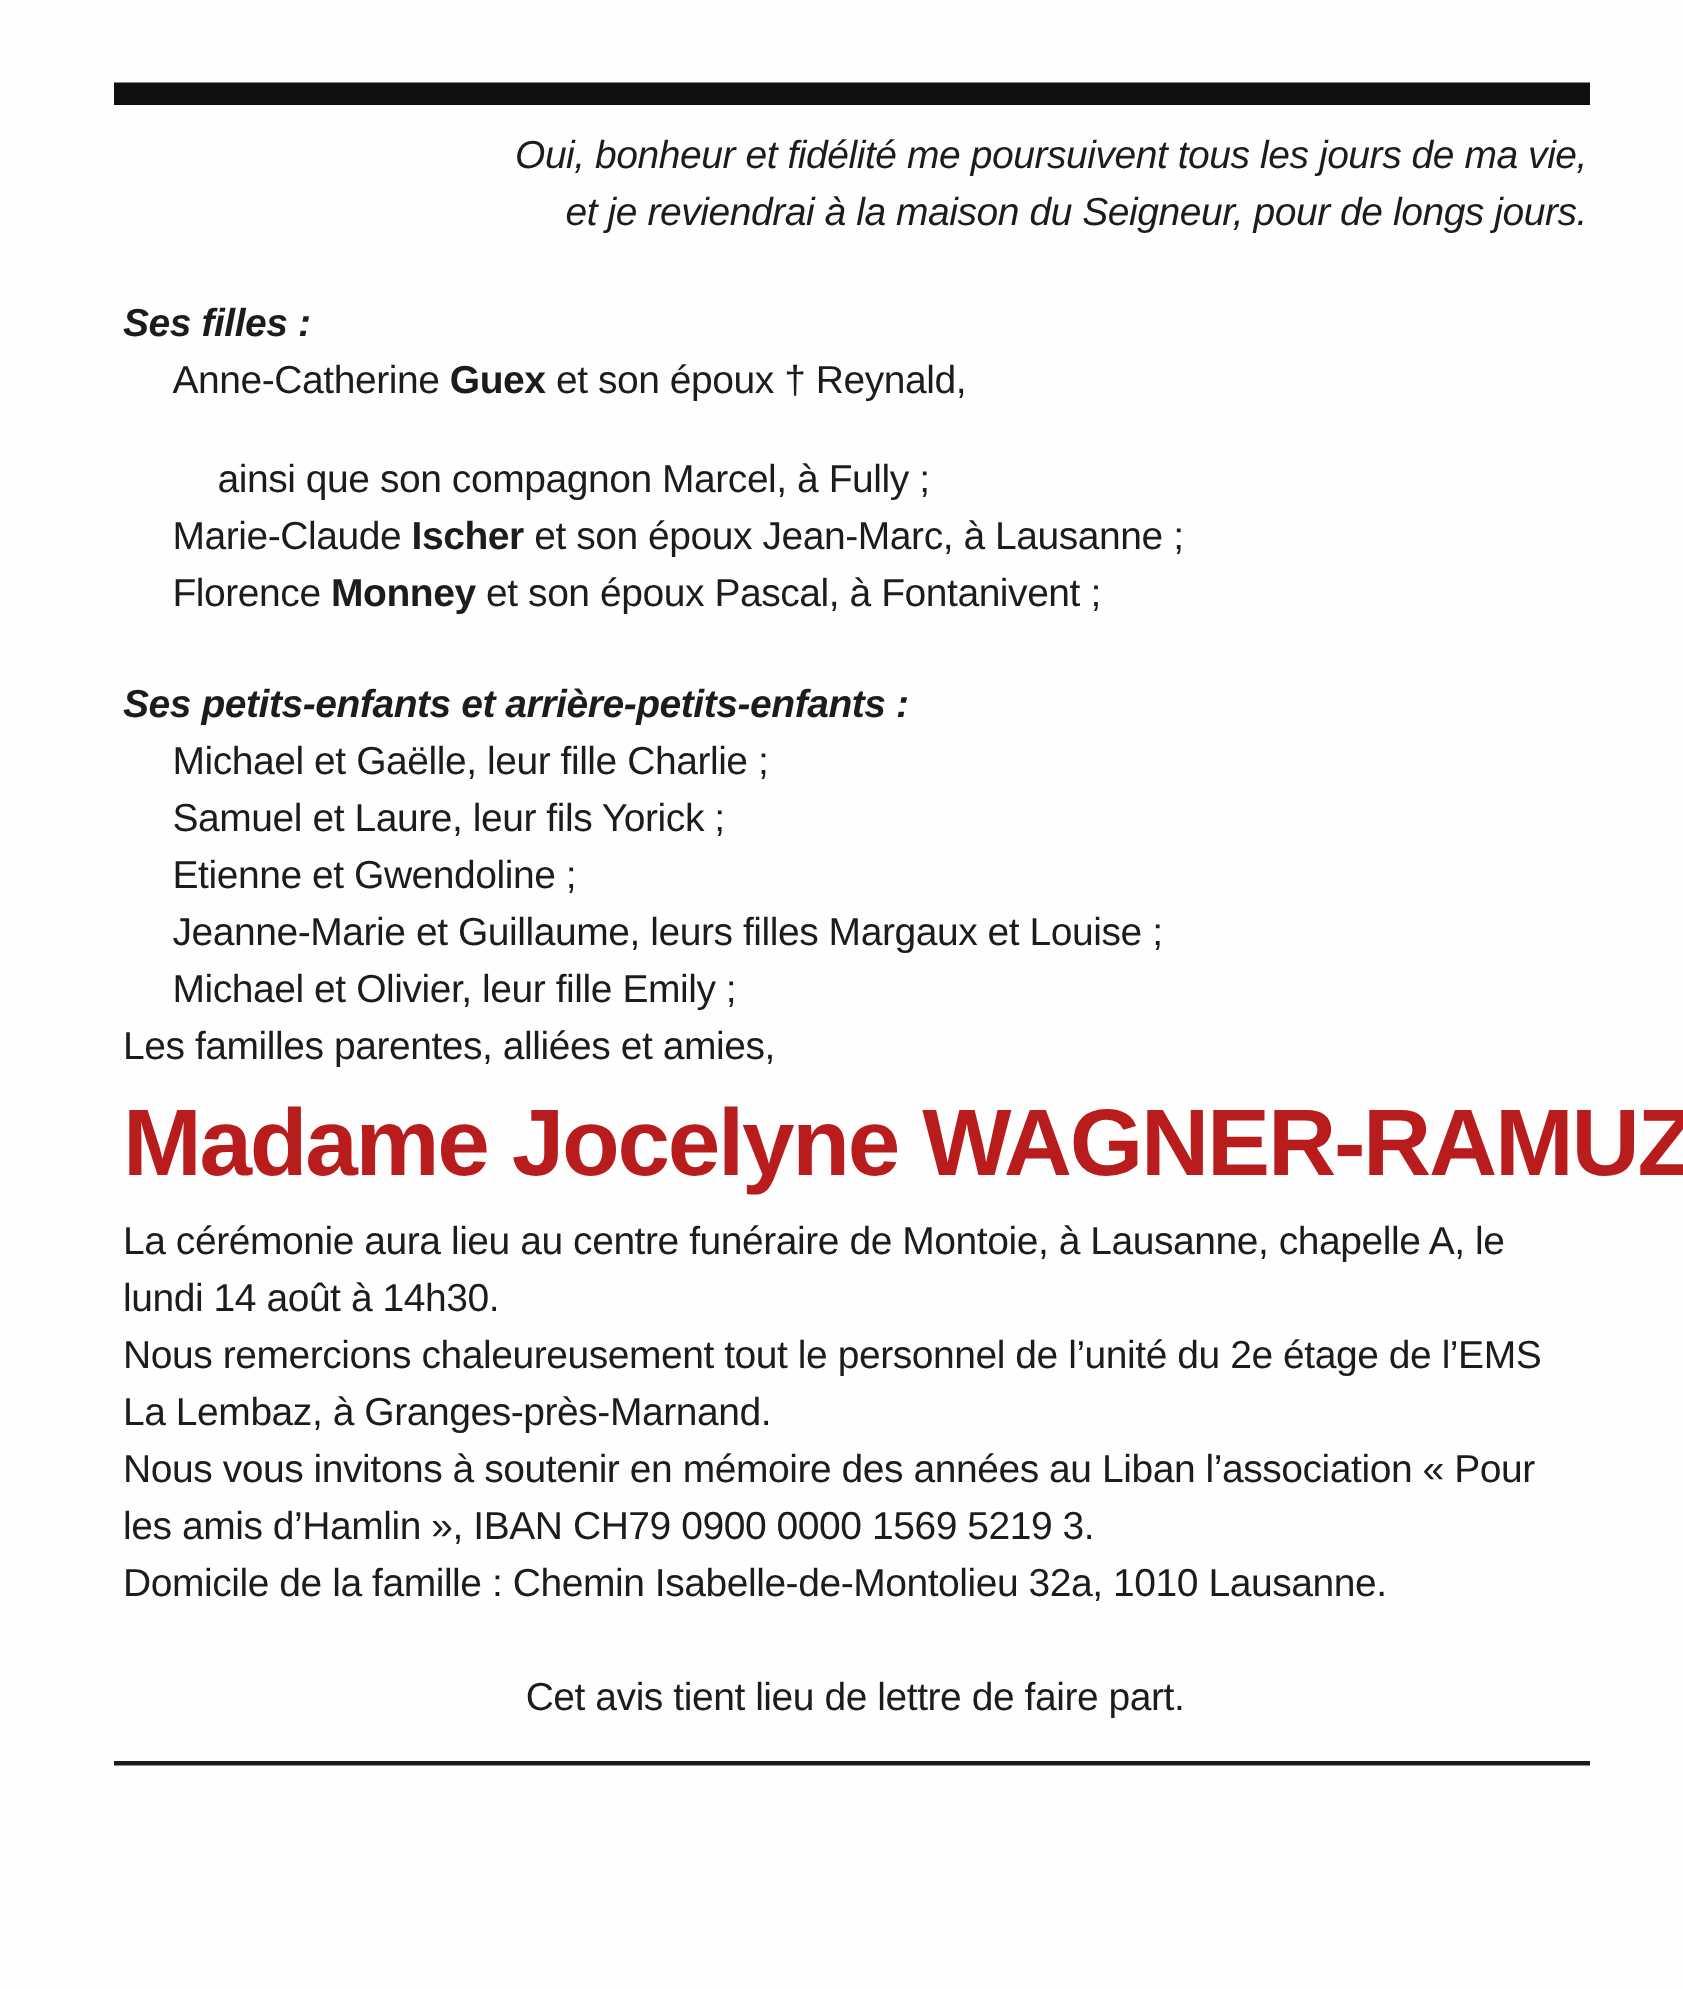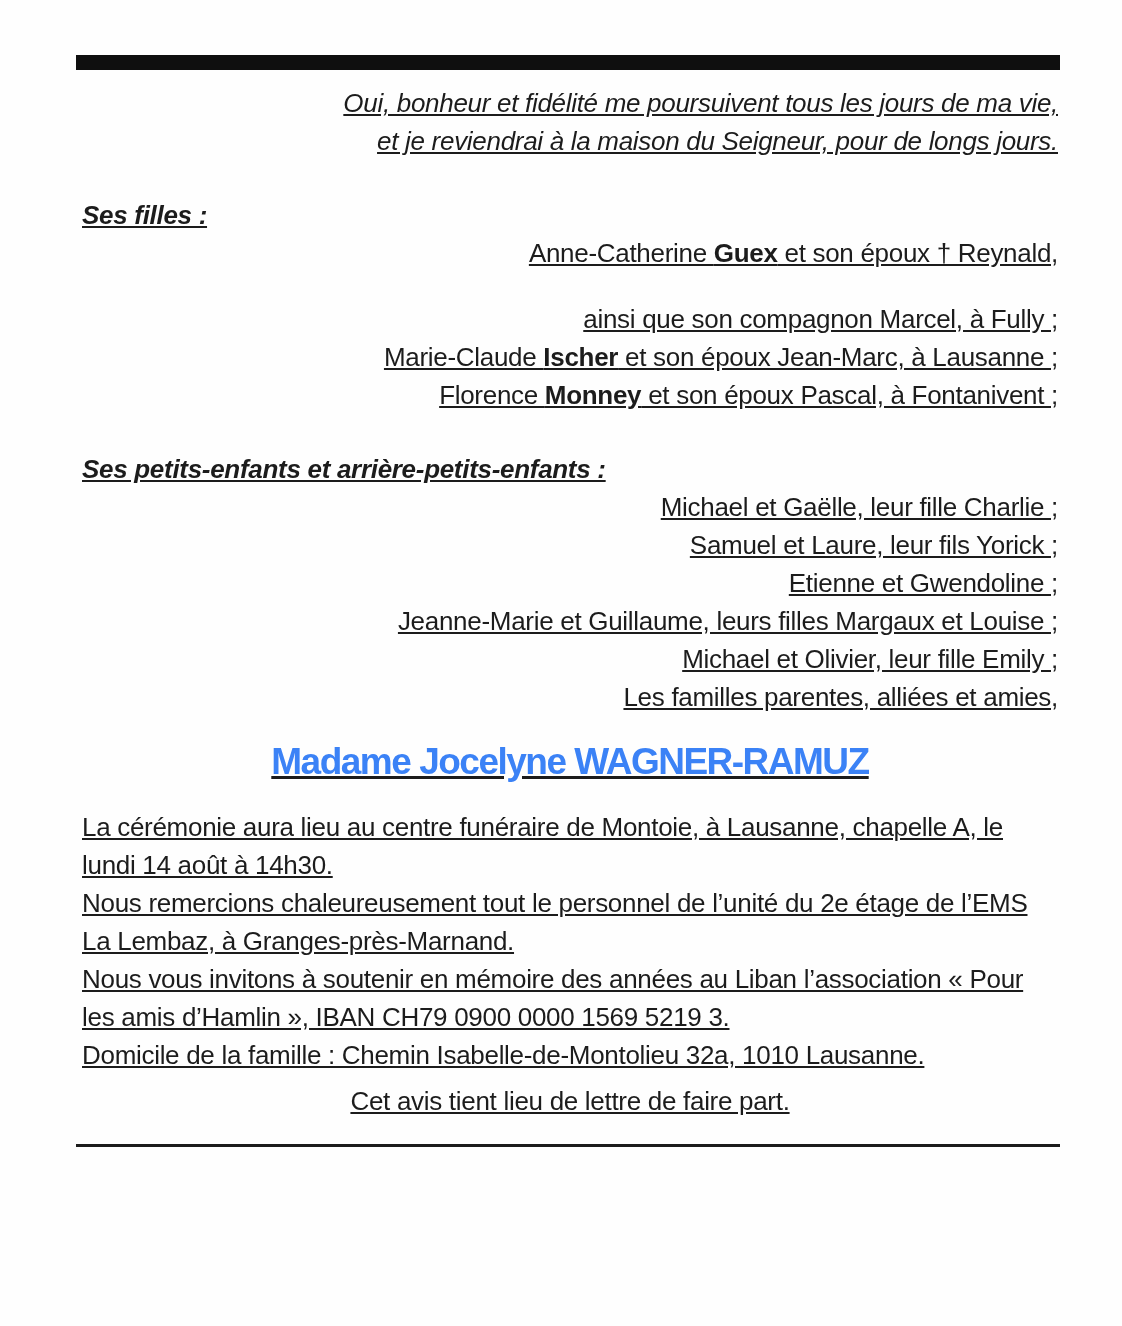--- a/index.html
+++ b/index.html
@@ -13,59 +13,58 @@
     height: 1326px;
     box-sizing: border-box;
     padding: 55px 64px 0 82px;
     background: #fefefe;
     color: #1c1c1c;
     font-family: "Liberation Sans", "DejaVu Sans", sans-serif;
     font-size: 26px;
     letter-spacing: -0.3px;
     line-height: 38px;
     overflow: hidden;
-    text-decoration: underline;
   }
   .top-bar {
     height: 15px;
     background: #0f0f0f;
     margin-left: -6px;
     margin-right: -2px;
     margin-bottom: 14px;
   }
   .quote {
     text-align: right;
     font-style: italic;
     margin-bottom: 20px;
   }
   .family-heading {
     font-style: italic;
     font-weight: bold;
     margin-top: 36px;
   }
-  .line { white-space: nowrap; text-align: right; }
+  .line { white-space: nowrap; }
   .indent-1 { padding-left: 33px; }
   .indent-2 { padding-left: 63px; margin-top: 28px; }
   .b { font-weight: bold; }
   .deceased-name {
-    font-size: 37px;
+    font-size: 63px;
     font-weight: bold;
     letter-spacing: -1.5px;
     line-height: 80px;
     text-align: center;
     margin: 6px 0 6px 0;
-    color: #3b82f6;
+    color: #b91c1c;
     white-space: nowrap;
   }
   .para {
     margin: 0;
   }
   .footer-notice {
     text-align: center;
-    margin-top: 8px;
+    margin-top: 38px;
   }
   .bottom-rule {
     height: 3px;
     background: #1c1c1c;
     margin-top: 24px;
     margin-left: -6px;
     margin-right: -2px;
   }
 </style>
 </head>

